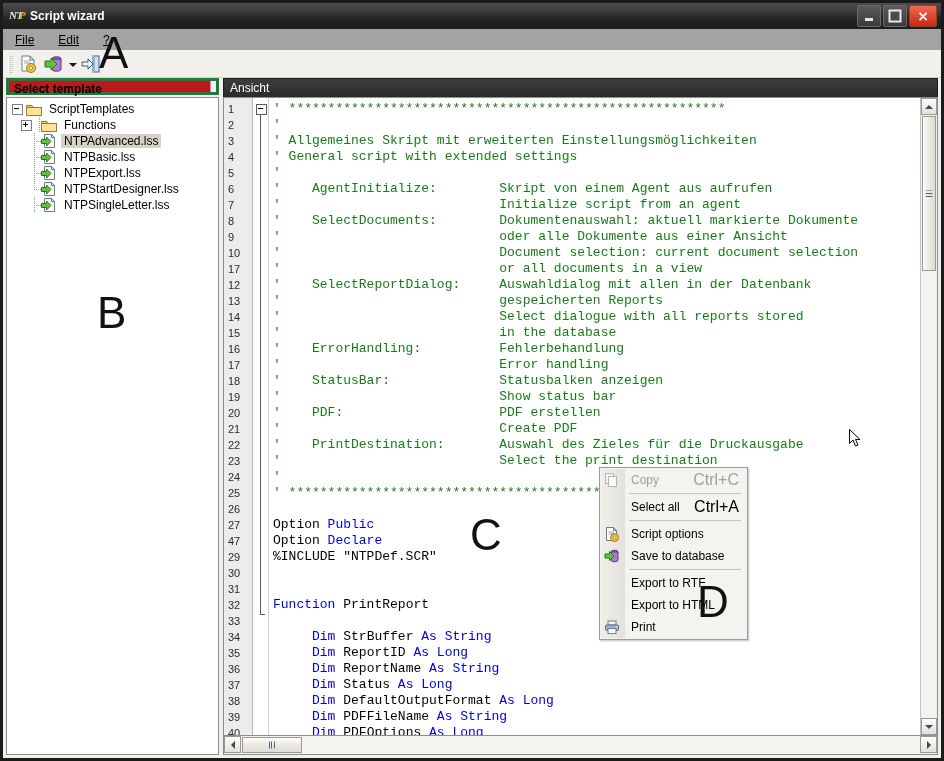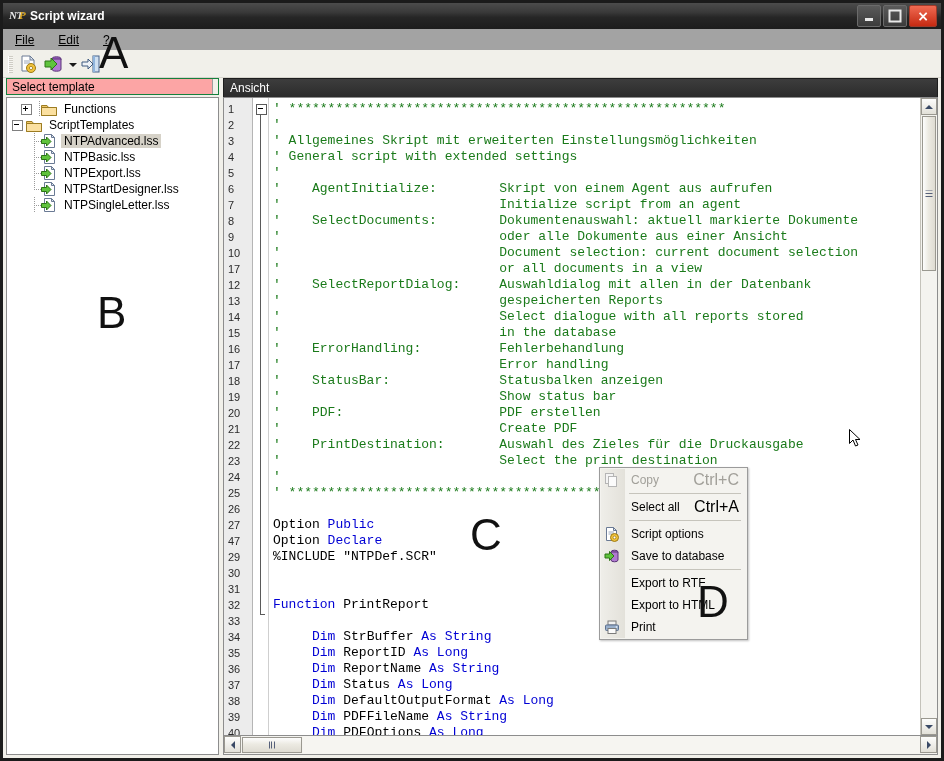--- a/index.html
+++ b/index.html
@@ -174,27 +174,28 @@
     width: 213px;
     flex: 0 0 213px;
     display: flex;
     flex-direction: column;
     margin-right: 4px;
     min-height: 0;
   }
   #left-header {
     flex: 0 0 17px;
     height: 17px;
-    background: #fca5a5;
-    border: 1px solid #15803d;
+    background: #b91c1c;
+    border: 3px solid #15803d;
     box-sizing: border-box;
     font-size: 12px;
     padding: 1px 0 0 5px;
     color: #000;
     position: relative;
+    font-weight: bold;
   }
   #left-header::after {
     content: "";
     position: absolute;
     right: 0; top: 0; bottom: 0;
     width: 5px;
     border-left: 1px solid #9d9d9d;
     background: #f1f0ea;
   }
   #tree {
@@ -586,42 +587,42 @@
     </div>
   </div>
 
   <div id="body">
 
     <div id="left-pane">
       <div id="left-header">Select template</div>
       <div id="tree">
 
         <div class="tnode">
+          <div style="width:5px;flex:0 0 5px;"></div>
+          <div class="expander"></div>
+          <div class="ico-folder">
+            <svg width="16" height="13" viewBox="0 0 16 13">
+              <path d="M0.5 2.5 L6 2.5 L7.5 4.5 L15.5 4.5 L15.5 12.5 L0.5 12.5 Z" fill="#f0c868" stroke="#9c7c22" stroke-width="1"></path>
+              <path d="M0.5 4.5 L15.5 4.5 L15.5 12.5 L0.5 12.5 Z" fill="#fbe0a0" stroke="#9c7c22" stroke-width="1"></path>
+            </svg>
+          </div>
+          <div class="tlabel">ScriptTemplates</div>
+        </div>
+
+        <div class="tnode">
           <div style="width:14px;flex:0 0 14px;"></div>
           <div class="expander plus"></div>
           <div class="dotline elbow" style="flex:0 0 6px;"></div>
           <div class="ico-folder">
             <svg width="16" height="13" viewBox="0 0 16 13">
               <path d="M0.5 2.5 L6 2.5 L7.5 4.5 L15.5 4.5 L15.5 12.5 L0.5 12.5 Z" fill="#f0c868" stroke="#9c7c22" stroke-width="1"></path>
               <path d="M0.5 4.5 L15.5 4.5 L15.5 12.5 L0.5 12.5 Z" fill="#fbe0a0" stroke="#9c7c22" stroke-width="1"></path>
             </svg>
           </div>
           <div class="tlabel">Functions</div>
-        </div>
-
-        <div class="tnode">
-          <div style="width:5px;flex:0 0 5px;"></div>
-          <div class="expander"></div>
-          <div class="ico-folder">
-            <svg width="16" height="13" viewBox="0 0 16 13">
-              <path d="M0.5 2.5 L6 2.5 L7.5 4.5 L15.5 4.5 L15.5 12.5 L0.5 12.5 Z" fill="#f0c868" stroke="#9c7c22" stroke-width="1"></path>
-              <path d="M0.5 4.5 L15.5 4.5 L15.5 12.5 L0.5 12.5 Z" fill="#fbe0a0" stroke="#9c7c22" stroke-width="1"></path>
-            </svg>
-          </div>
-          <div class="tlabel">ScriptTemplates</div>
         </div>
 
         <div class="tnode selected">
           <div style="width:23px;flex:0 0 23px;"></div>
           <div class="dotline elbow"></div>
           <div class="ico-script">
             <svg width="16" height="14" viewBox="0 0 16 14">
               <polygon points="3.5,0.5 10.5,0.5 13.5,3.5 13.5,13.5 3.5,13.5" fill="#ffffff" stroke="#6a7a94" stroke-width="1"></polygon>
               <polygon points="10.5,0.5 10.5,3.5 13.5,3.5" fill="#dfe6f0" stroke="#6a7a94" stroke-width="1"></polygon>
               <polygon points="0.5,5.5 5.5,5.5 5.5,3 10,7.5 5.5,12 5.5,9.5 0.5,9.5" fill="#5fc33c" stroke="#2c7416" stroke-width="1"></polygon>

